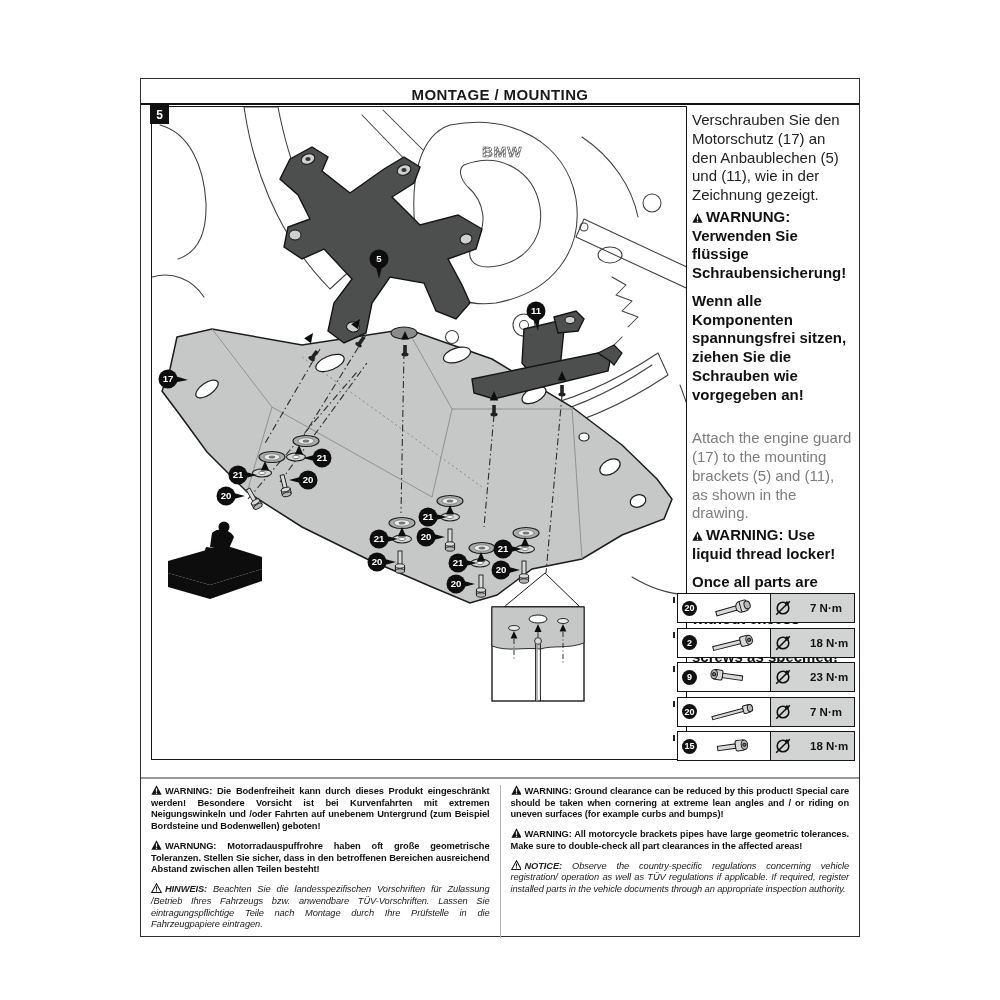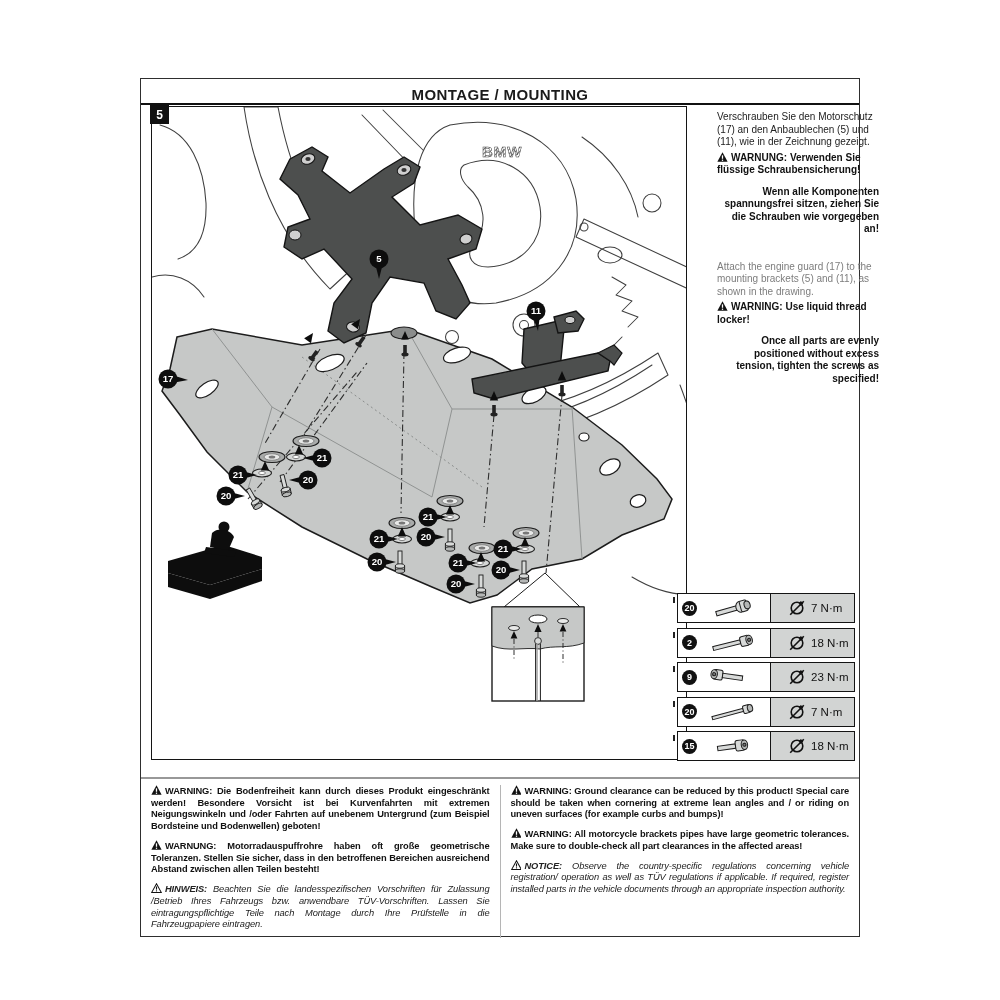--- a/index.html
+++ b/index.html
@@ -3,33 +3,33 @@
 <meta charset="utf-8">
 <style>
   html,body{margin:0;padding:0;background:#fff;}
   body{width:1000px;height:1000px;position:relative;font-family:"Liberation Sans",sans-serif;color:#1a1a1a;}
   .sheet{position:absolute;left:140px;top:78px;width:718px;height:857px;border:1.2px solid #2e2e2e;background:#fff;}
   .sheet-title{position:absolute;top:7px;left:0;width:100%;text-align:center;font-weight:bold;font-size:15px;letter-spacing:.4px;}
   .title-rule{position:absolute;top:24px;left:0;width:100%;border-top:2px solid #111;}
   .draw-box{position:absolute;left:10px;top:27px;width:534px;height:652px;border:1.6px solid #141414;background:#fff;}
   .step-badge{position:absolute;left:-2px;top:-2px;width:19px;height:19px;background:#111;color:#fff;font-weight:bold;font-size:12px;display:flex;align-items:center;justify-content:center;z-index:5;}
   .drawing-svg{position:absolute;left:0;top:0;width:534px;height:652px;}
-  .instr-col{position:absolute;left:576px;top:32px;width:162px;font-size:10px;line-height:1.25;}
+  .instr-col{position:absolute;left:551px;top:32px;width:162px;font-size:15px;line-height:1.25;}
   .instr-col p{margin:0 0 3px;}
   .p-de{color:#222;}
   .p-en{color:#7d7d7d;}
   .p-bold{font-weight:bold;color:#111;}
-  .p-space{margin-top:9px !important;text-align:right;}
+  .p-space{margin-top:9px !important;}
   .block-gap{height:22px;}
   .wicon{display:inline-block;width:11px;height:10px;vertical-align:-1px;margin-right:3px;}
   .torque-table{position:absolute;left:536px;top:514px;width:178px;display:flex;flex-direction:column;gap:4.5px;z-index:6;}
   .trow{position:relative;display:flex;height:28px;border:1.6px solid #141414;background:#fff;}
   .trow::before{content:"";position:absolute;left:-5px;top:3px;width:1.5px;height:6px;background:#222;}
   .tcell-part{width:88px;display:flex;align-items:center;gap:4px;padding-left:4px;border-right:1.6px solid #141414;background:#fff;}
-  .tcell-val{flex:1;background:#d2d4d3;display:flex;align-items:center;gap:6px;padding-left:18px;font-weight:normal;font-size:11.5px;color:#111;}
+  .tcell-val{flex:1;background:#d2d4d3;display:flex;align-items:center;gap:19px;padding-left:4px;font-weight:bold;font-size:11.5px;color:#111;}
   .part-badge{min-width:15px;height:15px;border-radius:50%;background:#111;color:#fff;font-size:9px;font-weight:bold;display:flex;align-items:center;justify-content:center;}
   .bolt-art{flex:1;height:22px;}
   .bottom-rule{position:absolute;left:0;top:698px;width:100%;border-top:2.2px solid #989898;}
   .notes{position:absolute;left:0;top:706px;width:718px;display:flex;}
   .note-col{width:339px;padding:0 10px;font-size:9.3px;line-height:1.26;text-align:justify;letter-spacing:-.1px;}
   .note-col-right{border-left:1px solid #b5b5b5;}
   .note-head{text-align:center;font-weight:bold;font-size:10.6px;margin:2px 0 7px;letter-spacing:.2px;}
   .note-col p{margin:0 0 7px;}
   .p-warn{font-weight:bold;color:#111;}
   .p-notice{font-style:italic;color:#222;}

